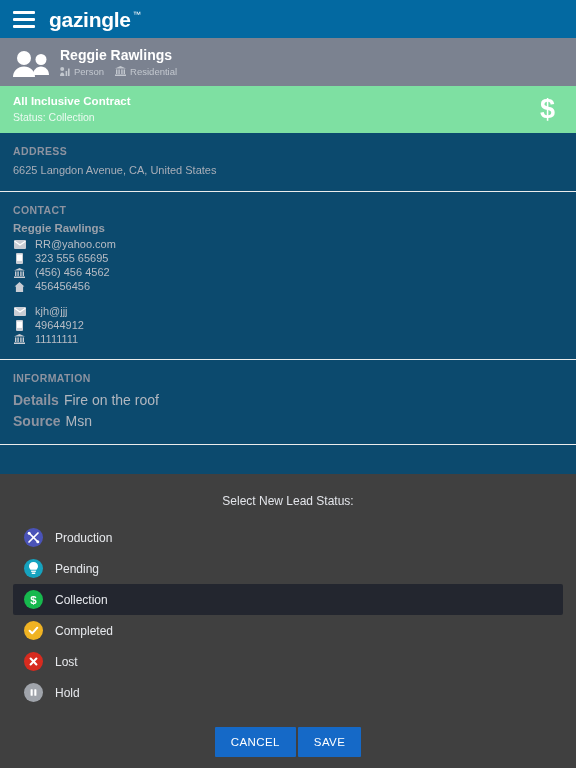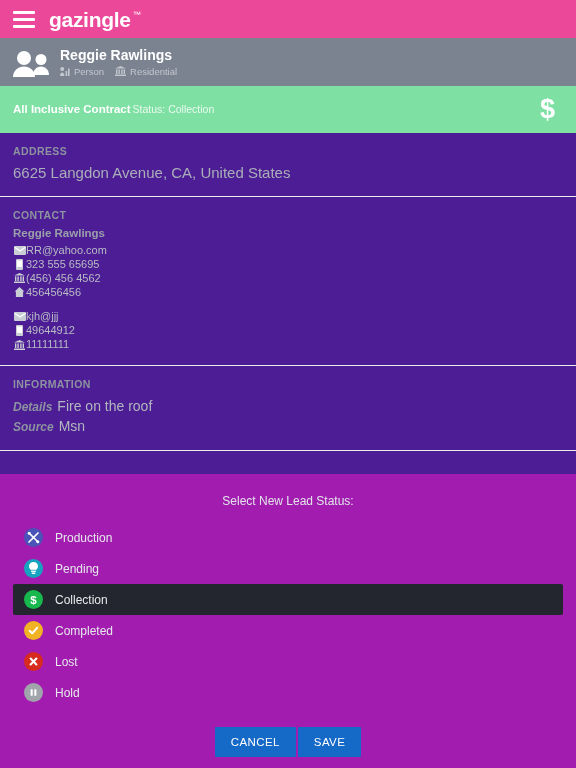--- a/index.html
+++ b/index.html
@@ -6,21 +6,21 @@
   html, body {
     width: 576px; height: 768px;
     background: #ffffff;
     font-family: "Liberation Sans", sans-serif;
     overflow: hidden;
   }
   .app { width: 576px; height: 768px; position: relative; display: flex; flex-direction: column; }
 
   
   .topbar {
-    height: 38px; background: #ec4899;
+    height: 38px; background: #0369a1;
     display: flex; align-items: center; gap: 14px;
     padding: 0 13px; flex: 0 0 auto;
   }
   .hamburger { width: 22px; height: 17px; display: flex; flex-direction: column; justify-content: space-between; cursor: pointer; }
   .hamburger i { display: block; height: 3px; background: #ffffff; border-radius: 1px; }
   .brand { display: flex; align-items: flex-start; color: #ffffff; }
   .brand .word { font-size: 21px; font-weight: 700; letter-spacing: -0.3px; line-height: 1; }
   .brand .tm { font-size: 8px; line-height: 1; margin-left: 2px; margin-top: 2px; }
 
   
@@ -38,49 +38,49 @@
   .person-tags { display: flex; align-items: flex-start; gap: 11px; }
   .tag { display: flex; align-items: center; gap: 4px; color: #c3c8cf; font-size: 9.5px; }
   .tag svg { display: block; }
 
   
   .contract {
     height: 47px; background: #7ee0a2;
     display: flex; align-items: center; justify-content: space-between;
     padding: 0 13px; flex: 0 0 auto;
   }
-  .contract-left { display: flex; flex-direction: row; gap: 2px; }
+  .contract-left { display: flex; flex-direction: column; gap: 2px; }
   .contract-title { color: #ffffff; font-size: 11.5px; font-weight: 700; line-height: 1.2; }
   .contract-status { color: #eafaf0; font-size: 10.5px; line-height: 1.2; }
   .contract-money { color: #ffffff; font-size: 27px; font-weight: 700; line-height: 1; padding-right: 8px; }
 
   
-  .body { flex: 1 1 auto; background: #4c1d95; overflow: hidden; }
+  .body { flex: 1 1 auto; background: #0c4a6e; overflow: hidden; }
   .section { padding: 12px 13px 13px 13px; border-bottom: 1px solid #ececec; }
   .section-title {
     color: #8d93a0; font-size: 10.5px; font-weight: 700;
     letter-spacing: 0.4px; margin-bottom: 6px;
   }
-  .section-text { color: #a9aeb8; font-size: 15px; line-height: 1.35; }
+  .section-text { color: #a9aeb8; font-size: 11px; line-height: 1.35; }
 
   .contact-group { margin-bottom: 11px; }
   .contact-group:last-child { margin-bottom: 0; }
   .contact-name { color: #9aa0aa; font-size: 11.5px; font-weight: 700; margin-bottom: 4px; }
-  .contact-line { display: flex; align-items: center; height: 13.5px; margin-bottom: 0.5px; }
+  .contact-line { display: flex; align-items: center; gap: 9px; height: 13.5px; margin-bottom: 0.5px; }
   .contact-line .ico { width: 13px; display: flex; justify-content: center; align-items: center; flex: 0 0 13px; }
   .contact-line .val { color: #b8bcc4; font-size: 11px; line-height: 1; }
 
   .info-row { display: flex; align-items: baseline; gap: 5px; line-height: 1.45; }
-  .info-label { color: #8d93a0; font-size: 12px; font-weight: 700; font-style: italic; }
+  .info-label { color: #8d93a0; font-size: 14px; font-weight: 700; }
   .info-value { color: #b2b7bf; font-size: 14px; }
 
   
   .sheet {
     position: absolute; left: 0; right: 0; bottom: 0; height: 294px;
-    background: #a21caf; display: flex; flex-direction: column;
+    background: #404040; display: flex; flex-direction: column;
   }
   .sheet-title {
     color: #e3e5ea; font-size: 12px; text-align: center;
     padding: 20px 0 14px 0; flex: 0 0 auto;
   }
   .sheet-options { flex: 0 0 auto; padding: 0 0 0 0; }
   .opt {
     display: flex; align-items: center; gap: 12px;
     height: 31px; margin: 0 13px; padding: 0 11px; cursor: pointer;
   }

